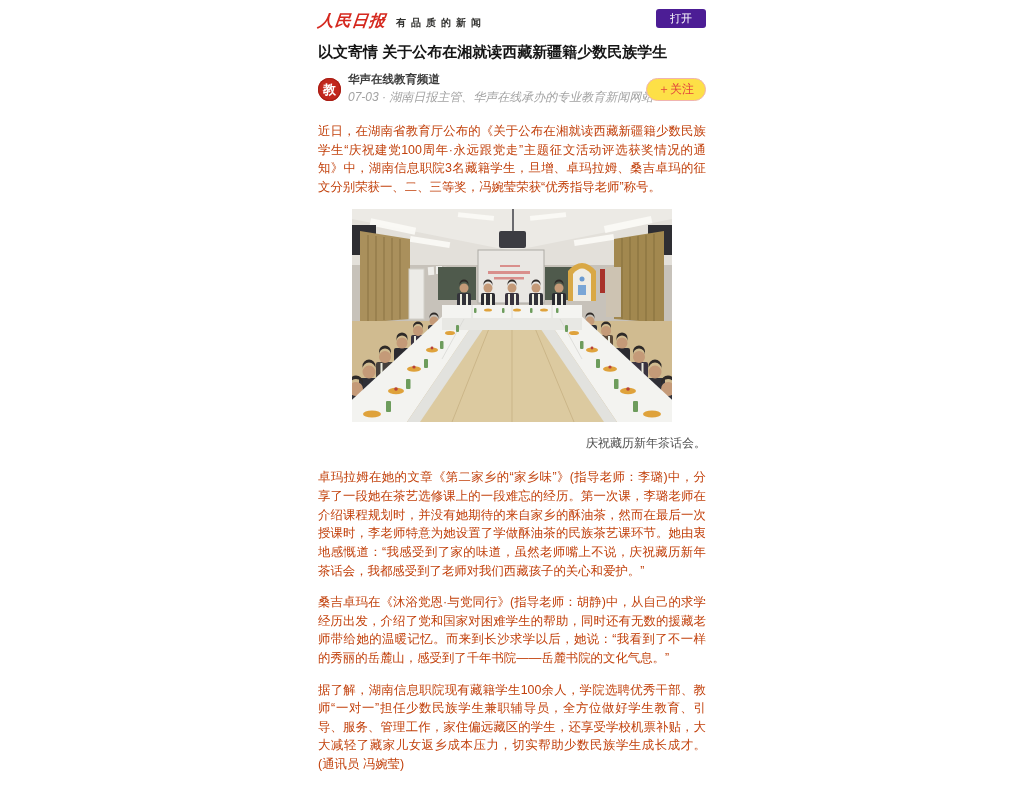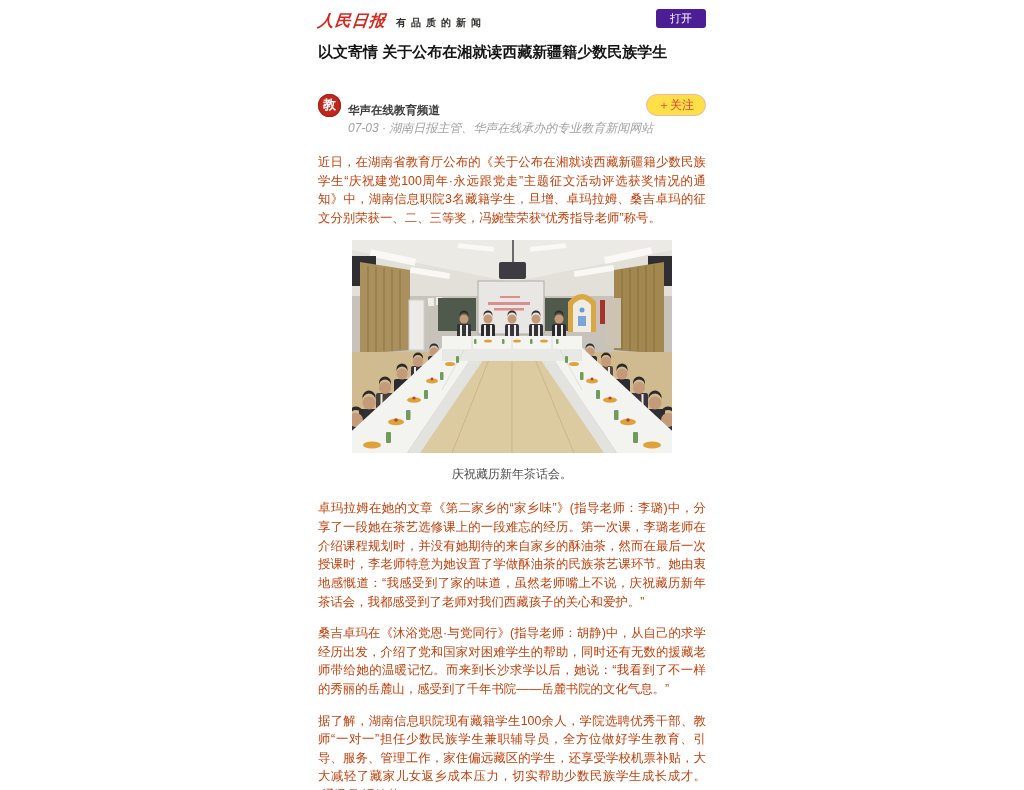--- a/index.html
+++ b/index.html
@@ -49,38 +49,38 @@
   .avatar {
     width: 23px; height: 23px; border-radius: 50%;
     background: #c2271d; color: #fff;
     font-size: 13px; font-weight: bold;
     display: flex; align-items: center; justify-content: center;
     font-family: "DejaVu Serif", serif;
     flex: 0 0 auto; cursor: pointer;
     box-shadow: inset 0 0 0 1px #a81f16;
   }
   .author-texts { margin-left: 7px; flex: 1 1 auto; min-width: 0; }
-  .author-name { font-size: 11.5px; font-weight: bold; color: #3d3d3d; line-height: 1.2; margin-top: 31px; }
+  .author-name { font-size: 11.5px; font-weight: bold; color: #3d3d3d; line-height: 1.2; }
   .author-meta { font-size: 12px; color: #a2a2a2; margin-top: 2px; white-space: nowrap; font-style: italic; }
   .follow-btn {
     border: 1px solid #f0b4b0; background: #fde047; color: #e2463c;
     font-size: 12px; padding: 3px 11px; border-radius: 12px;
     cursor: pointer; flex: 0 0 auto; line-height: 1.2;
   }
   
   .content { margin-top: 16px; }
   .content p.para {
     font-size: 12.4px; line-height: 1.5; color: #c2410c;
     margin: 0 0 13px 0; text-align: justify;
   }
   
   figure { margin: 6px 0 0 0; }
   .photo-frame { width: 320px; height: 213px; margin: 0 auto; display: block; }
   .caption {
-    text-align: center; font-size: 12px; color: #4c4c4c;
+    text-align: right; font-size: 12px; color: #4c4c4c;
     margin: 13px 0 16px 0;
   }
 </style>
 </head>
 <body>
 
 <div class="page">
 
   <div class="top-bar">
     <div class="brand">

